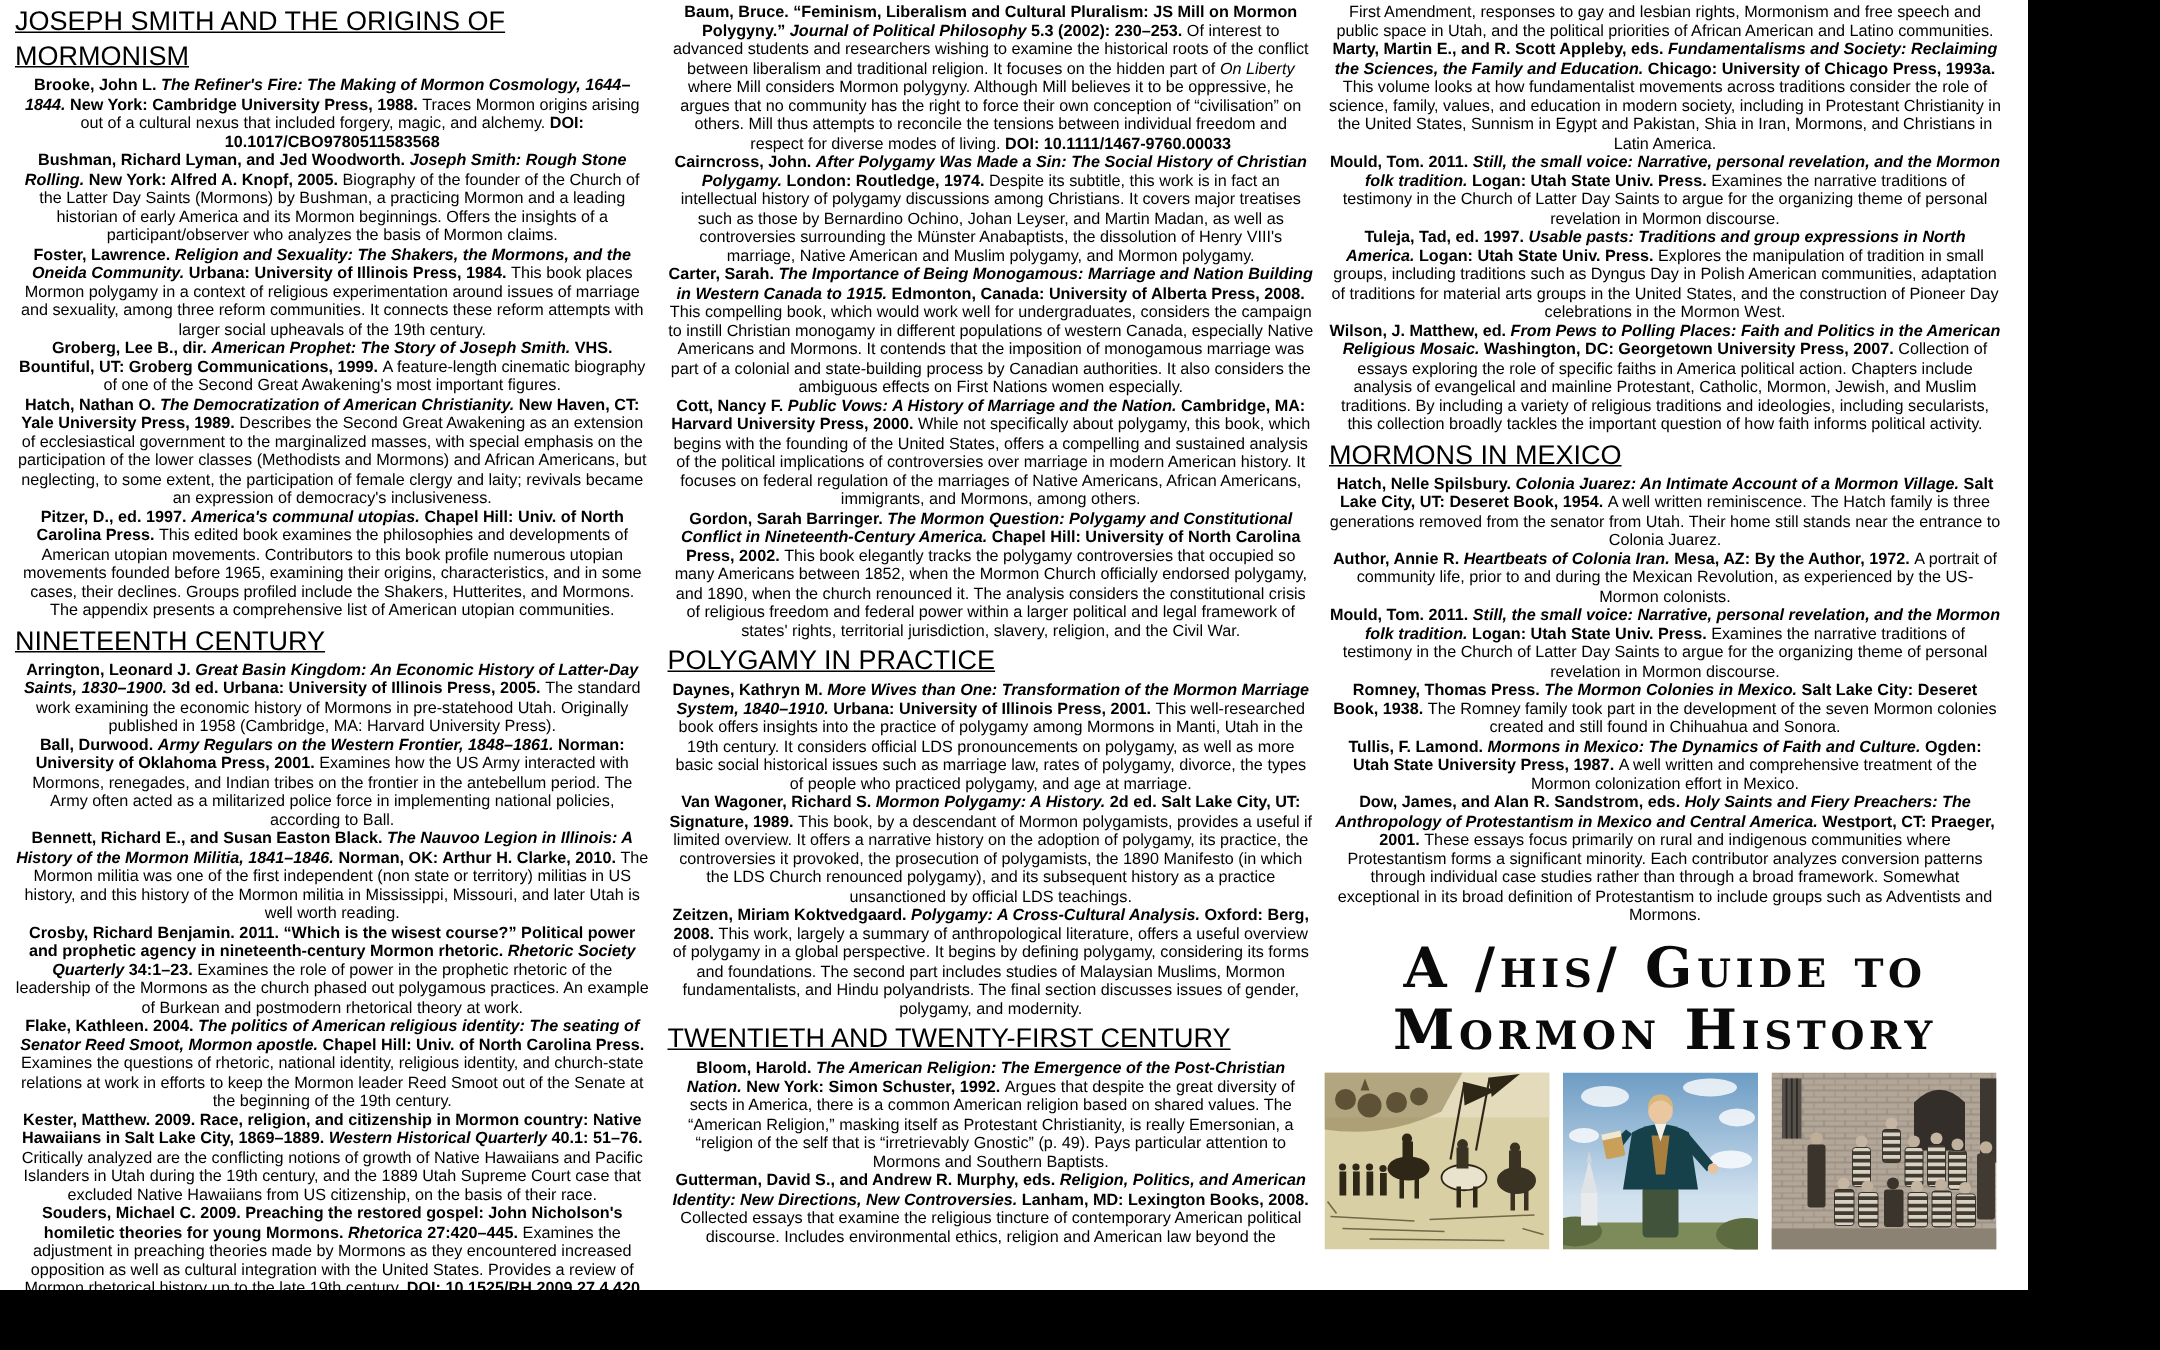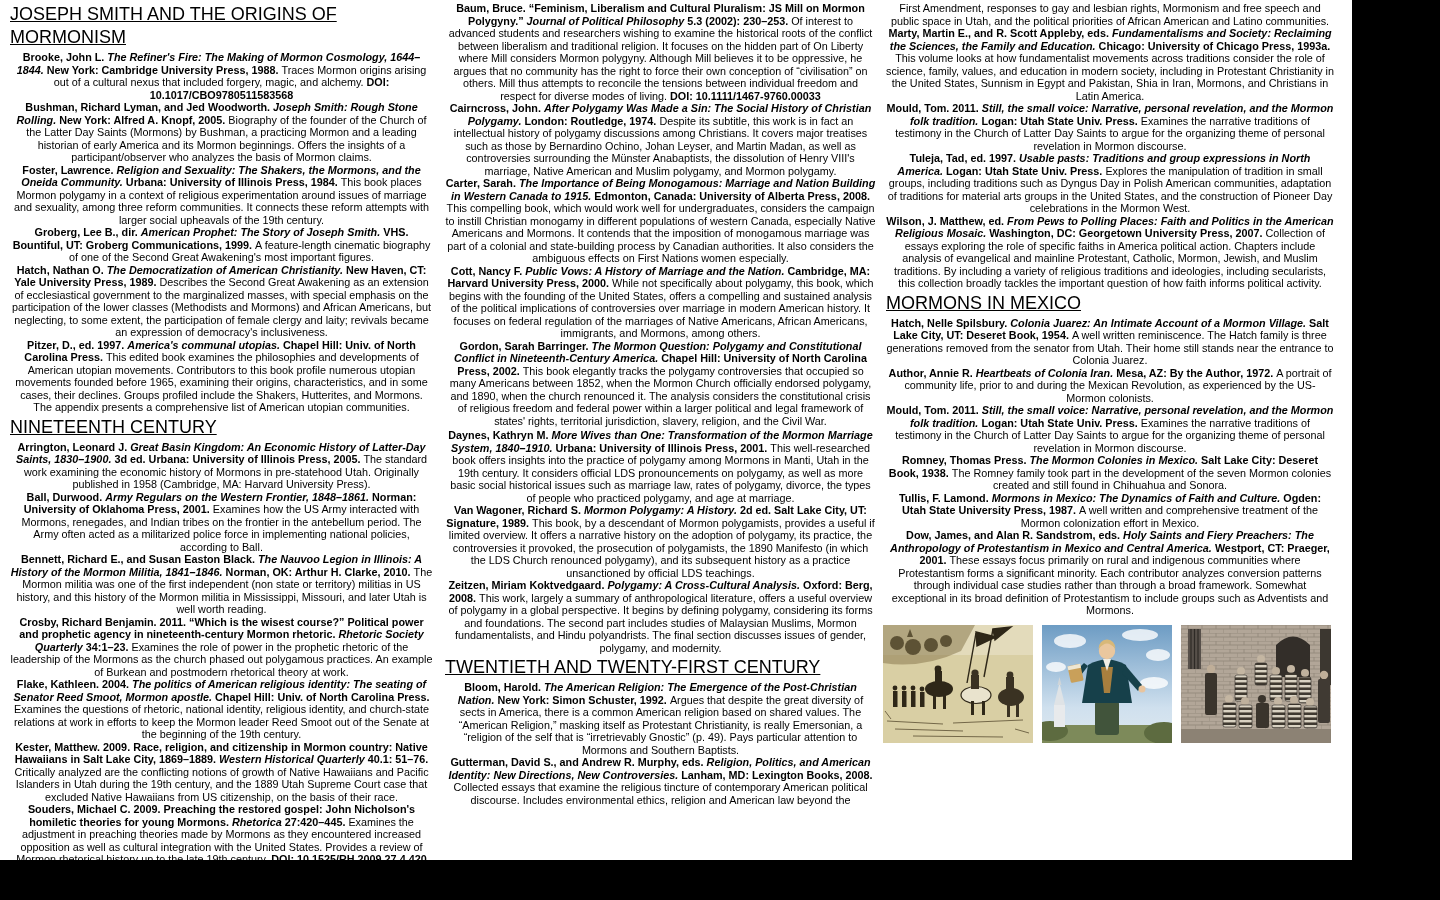--- a/index.html
+++ b/index.html
@@ -9,21 +9,21 @@
   .cols{display:flex;padding:2px 0 0 10px;}
   .col{flex:none;}
   .col1{width:423px;margin-right:12px;}
   .col2{width:431px;margin-right:10px;}
   .col3{width:448px;}
   .section-heading{font-size:18px;line-height:23px;font-weight:400;margin:1px 0 2px 0;
        text-decoration:underline;color:#000;letter-spacing:0;}
   .entry{font-size:10.8px;line-height:12.5px;margin:0;color:#000;text-align:center;}
   .b{font-weight:bold;}
   .bi{font-weight:bold;font-style:italic;}
-  .i{margin-top:32px;}
+  .i{font-style:italic;margin-top:32px;}
   .r{font-weight:normal;}
   .bib-section{margin:0 0 2px 0;}
   .guide-title{margin-top:8px;text-align:center;font-family:"DejaVu Serif","Liberation Serif",serif;
        font-weight:700;font-variant:small-caps;font-size:37px;line-height:41px;
        letter-spacing:3px;color:#0a0a0a;}
   .photos{display:flex;gap:9px;margin-top:8px;margin-left:-3px;}
   .photo{flex:none;height:118px;display:block;}
 </style>
 </head>
 <body>
@@ -56,20 +56,21 @@
     <div class="col col2">
       <div class="col-sections">
           <section class="bib-section">
             <p class="entry"><span class="b">Baum, Bruce. “Feminism, Liberalism and Cultural Pluralism: JS Mill on Mormon Polygyny.” </span><span class="bi">Journal of Political Philosophy </span><span class="b">5.3 (2002): 230–253. </span><span class="r">Of interest to advanced students and researchers wishing to examine the historical roots of the conflict between liberalism and traditional religion. It focuses on the hidden part of </span><span class="i">On Liberty </span><span class="r">where Mill considers Mormon polygyny. Although Mill believes it to be oppressive, he argues that no community has the right to force their own conception of “civilisation” on others. Mill thus attempts to reconcile the tensions between individual freedom and respect for diverse modes of living. </span><span class="b">DOI: 10.1111/1467-9760.00033</span></p>
             <p class="entry"><span class="b">Cairncross, John. </span><span class="bi">After Polygamy Was Made a Sin: The Social History of Christian Polygamy. </span><span class="b">London: Routledge, 1974. </span><span class="r">Despite its subtitle, this work is in fact an intellectual history of polygamy discussions among Christians. It covers major treatises such as those by Bernardino Ochino, Johan Leyser, and Martin Madan, as well as controversies surrounding the Münster Anabaptists, the dissolution of Henry VIII's marriage, Native American and Muslim polygamy, and Mormon polygamy.</span></p>
             <p class="entry"><span class="b">Carter, Sarah. </span><span class="bi">The Importance of Being Monogamous: Marriage and Nation Building in Western Canada to 1915. </span><span class="b">Edmonton, Canada: University of Alberta Press, 2008. </span><span class="r">This compelling book, which would work well for undergraduates, considers the campaign to instill Christian monogamy in different populations of western Canada, especially Native Americans and Mormons. It contends that the imposition of monogamous marriage was part of a colonial and state-building process by Canadian authorities. It also considers the ambiguous effects on First Nations women especially.</span></p>
             <p class="entry"><span class="b">Cott, Nancy F. </span><span class="bi">Public Vows: A History of Marriage and the Nation. </span><span class="b">Cambridge, MA: Harvard University Press, 2000. </span><span class="r">While not specifically about polygamy, this book, which begins with the founding of the United States, offers a compelling and sustained analysis of the political implications of controversies over marriage in modern American history. It focuses on federal regulation of the marriages of Native Americans, African Americans, immigrants, and Mormons, among others.</span></p>
             <p class="entry"><span class="b">Gordon, Sarah Barringer. </span><span class="bi">The Mormon Question: Polygamy and Constitutional Conflict in Nineteenth-Century America. </span><span class="b">Chapel Hill: University of North Carolina Press, 2002. </span><span class="r">This book elegantly tracks the polygamy controversies that occupied so many Americans between 1852, when the Mormon Church officially endorsed polygamy, and 1890, when the church renounced it. The analysis considers the constitutional crisis of religious freedom and federal power within a larger political and legal framework of states' rights, territorial jurisdiction, slavery, religion, and the Civil War.</span></p>
           </section>
           <section class="bib-section">
+            <h2 class="section-heading">POLYGAMY IN PRACTICE</h2>
             <p class="entry"><span class="b">Daynes, Kathryn M. </span><span class="bi">More Wives than One: Transformation of the Mormon Marriage System, 1840–1910. </span><span class="b">Urbana: University of Illinois Press, 2001. </span><span class="r">This well-researched book offers insights into the practice of polygamy among Mormons in Manti, Utah in the 19th century. It considers official LDS pronouncements on polygamy, as well as more basic social historical issues such as marriage law, rates of polygamy, divorce, the types of people who practiced polygamy, and age at marriage.</span></p>
             <p class="entry"><span class="b">Van Wagoner, Richard S. </span><span class="bi">Mormon Polygamy: A History. </span><span class="b">2d ed. Salt Lake City, UT: Signature, 1989. </span><span class="r">This book, by a descendant of Mormon polygamists, provides a useful if limited overview. It offers a narrative history on the adoption of polygamy, its practice, the controversies it provoked, the prosecution of polygamists, the 1890 Manifesto (in which the LDS Church renounced polygamy), and its subsequent history as a practice unsanctioned by official LDS teachings.</span></p>
             <p class="entry"><span class="b">Zeitzen, Miriam Koktvedgaard. </span><span class="bi">Polygamy: A Cross-Cultural Analysis. </span><span class="b">Oxford: Berg, 2008. </span><span class="r">This work, largely a summary of anthropological literature, offers a useful overview of polygamy in a global perspective. It begins by defining polygamy, considering its forms and foundations. The second part includes studies of Malaysian Muslims, Mormon fundamentalists, and Hindu polyandrists. The final section discusses issues of gender, polygamy, and modernity.</span></p>
           </section>
           <section class="bib-section">
             <h2 class="section-heading">TWENTIETH AND TWENTY-FIRST CENTURY</h2>
             <p class="entry"><span class="b">Bloom, Harold. </span><span class="bi">The American Religion: The Emergence of the Post-Christian Nation. </span><span class="b">New York: Simon Schuster, 1992. </span><span class="r">Argues that despite the great diversity of sects in America, there is a common American religion based on shared values. The “American Religion,” masking itself as Protestant Christianity, is really Emersonian, a “religion of the self that is “irretrievably Gnostic” (p. 49). Pays particular attention to Mormons and Southern Baptists.</span></p>
             <p class="entry"><span class="b">Gutterman, David S., and Andrew R. Murphy, eds. </span><span class="bi">Religion, Politics, and American Identity: New Directions, New Controversies. </span><span class="b">Lanham, MD: Lexington Books, 2008. </span><span class="r">Collected essays that examine the religious tincture of contemporary American political discourse. Includes environmental ethics, religion and American law beyond the</span></p>
           </section>
         </div>
@@ -87,20 +88,24 @@
             <h2 class="section-heading">MORMONS IN MEXICO</h2>
             <p class="entry"><span class="b">Hatch, Nelle Spilsbury. </span><span class="bi">Colonia Juarez: An Intimate Account of a Mormon Village. </span><span class="b">Salt Lake City, UT: Deseret Book, 1954. </span><span class="r">A well written reminiscence. The Hatch family is three generations removed from the senator from Utah. Their home still stands near the entrance to Colonia Juarez.</span></p>
             <p class="entry"><span class="b">Author, Annie R. </span><span class="bi">Heartbeats of Colonia Iran. </span><span class="b">Mesa, AZ: By the Author, 1972. </span><span class="r">A portrait of community life, prior to and during the Mexican Revolution, as experienced by the US-Mormon colonists.</span></p>
             <p class="entry"><span class="b">Mould, Tom. 2011. </span><span class="bi">Still, the small voice: Narrative, personal revelation, and the Mormon folk tradition. </span><span class="b">Logan: Utah State Univ. Press. </span><span class="r">Examines the narrative traditions of testimony in the Church of Latter Day Saints to argue for the organizing theme of personal revelation in Mormon discourse.</span></p>
             <p class="entry"><span class="b">Romney, Thomas Press. </span><span class="bi">The Mormon Colonies in Mexico. </span><span class="b">Salt Lake City: Deseret Book, 1938. </span><span class="r">The Romney family took part in the development of the seven Mormon colonies created and still found in Chihuahua and Sonora.</span></p>
             <p class="entry"><span class="b">Tullis, F. Lamond. </span><span class="bi">Mormons in Mexico: The Dynamics of Faith and Culture. </span><span class="b">Ogden: Utah State University Press, 1987. </span><span class="r">A well written and comprehensive treatment of the Mormon colonization effort in Mexico.</span></p>
             <p class="entry"><span class="b">Dow, James, and Alan R. Sandstrom, eds. </span><span class="bi">Holy Saints and Fiery Preachers: The Anthropology of Protestantism in Mexico and Central America. </span><span class="b">Westport, CT: Praeger, 2001. </span><span class="r">These essays focus primarily on rural and indigenous communities where Protestantism forms a significant minority. Each contributor analyzes conversion patterns through individual case studies rather than through a broad framework. Somewhat exceptional in its broad definition of Protestantism to include groups such as Adventists and Mormons.</span></p>
           </section>
         </div>
 
+      <div class="guide-title">
+        <div>A /his/ Guide to</div>
+        <div>Mormon History</div>
+      </div>
 
       <div class="photos">
 
         <svg class="photo" width="150" height="118" viewBox="0 0 150 118">
           <rect width="150" height="118" fill="#d9cfa4"></rect>
           <rect width="150" height="30" fill="#e3dbbb"></rect>
           <path d="M0,0 L92,0 L78,26 Q40,44 0,38 Z" fill="#8a7a50" opacity="0.55"></path>
           <g fill="#4f4428" opacity="0.85">
             <circle cx="14" cy="18" r="7"></circle>
               <circle cx="30" cy="22" r="8"></circle>

